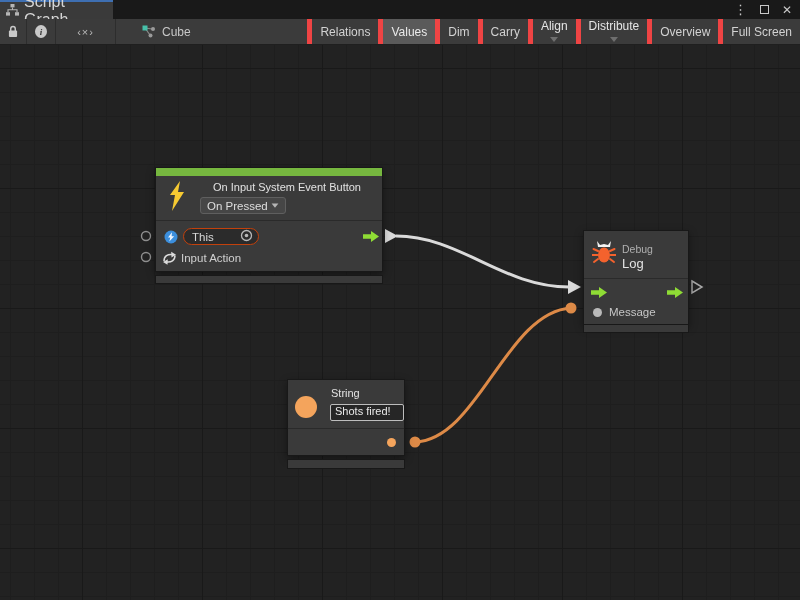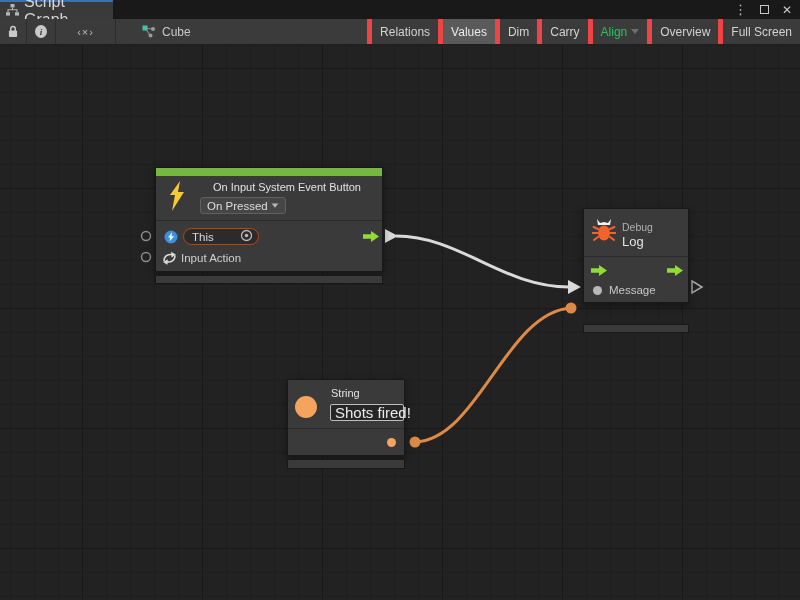--- a/index.html
+++ b/index.html
@@ -48,21 +48,21 @@
   .zoom-knob {
     position:absolute; right:-2px; top:-4.5px; width:11px; height:11px;
     border-radius:50%; background:#939393;
   }
   .tb-right { margin-left:auto; display:flex; align-items:stretch; }
   .tb-btn {
     display:flex; align-items:center; gap:4px; padding:0 8px;
     border-left:5px solid #ef4444; color:#d2d2d2; cursor:default; white-space:nowrap;
   }
   .tb-btn.active { background:#5a5a5a; color:#eaeaea; }
-  .tb-btn.disabled { color:#22c55e; }
+  .tb-btn.disabled { color:#e5e5e5;flex-direction:column; }
   .caret-down {
     width:0; height:0; border-left:4px solid transparent; border-right:4px solid transparent;
     border-top:5px solid #9a9a9a; display:inline-block;
   }
   .tb-btn.disabled .caret-down { border-top-color:#6e6e6e; }
   .info-badge {
     width:13px; height:13px; border-radius:50%; background:#c9c9c9; color:#333;
     font-size:9px; font-weight:bold; display:flex; align-items:center; justify-content:center;
     font-family:"Liberation Serif", serif; font-style:italic;
   }
@@ -101,21 +101,21 @@
     padding:0 6px; justify-content:space-between; cursor:default;
   }
   .dd .caret-down { border-top-color:#b5b5b5; transform:scale(.85); }
   .pill {
     position:absolute; background:#2b2b2b; border:1px solid #c2410c; border-radius:9px;
     font-size:11.5px; color:#d8d8d8; display:flex; align-items:center;
     padding:0 5px 0 8px; justify-content:space-between;
   }
   .txt-field {
     position:absolute; background:#262626; border:1px solid #bdbdbd; border-radius:2px;
-    font-size:15px; color:#eaeaea; display:flex; align-items:center; padding:0 4px;
+    font-size:11px; color:#eaeaea; display:flex; align-items:flex-start; padding:0 4px;
     white-space:nowrap;
   }
   .dot { position:absolute; border-radius:50%; }
   .icon-abs { position:absolute; }
   .icon-abs svg { display:block; }
 </style>
 </head>
 <body>
 
 <div class="titlebar">
@@ -170,20 +170,24 @@
     <div class="tb-btn">
       <span>Dim</span>
     </div>
     <div class="tb-btn">
       <span>Carry</span>
     </div>
     <div class="tb-btn disabled">
       <span>Align</span>
       <span class="caret-down"></span>
     </div>
+    <div class="tb-btn disabled">
+      <span>Distribute</span>
+      <span class="caret-down"></span>
+    </div>
     <div class="tb-btn">
       <span>Overview</span>
     </div>
     <div class="tb-btn">
       <span>Full Screen</span>
     </div>
   </div>
 </div>
 
 <div class="canvas"></div>
@@ -248,21 +252,21 @@
       <path d="M2 10 C2 5 6 3 10 3.5" fill="none" stroke="#dcdcdc" stroke-width="1.5"></path>
       <polygon points="9.2,0.8 14,3.8 9.5,6.4" fill="#dcdcdc"></polygon>
       <path d="M13 4.5 C13 9.5 9 11.5 5 11" fill="none" stroke="#dcdcdc" stroke-width="1.5"></path>
       <polygon points="5.8,8.2 1,11 5.5,13.8" fill="#dcdcdc"></polygon>
     </svg>
   </span>
   <div class="n-label" style="left:25px; top:84px;">Input Action</div>
 </div>
 <div class="node-footer" style="left:155px; top:275px; width:228px; height:9px;"></div>
 
-<div class="node" style="left:583px; top:208px; width:106px; height:95px;">
+<div class="node" style="left:583px; top:230px; width:106px; height:95px;">
   <span class="icon-abs" style="left:8px; top:9px;">
     <svg width="24" height="24" viewBox="0 0 24 24">
       <polygon points="5,1 8,5 12,4 16,5 19,1 18,7 6,7" fill="#f2f2f2"></polygon>
       <ellipse cx="12" cy="15" rx="6" ry="7.5" fill="#f4622d"></ellipse>
       <g stroke="#f4622d" stroke-width="2" stroke-linecap="round">
         <line x1="6" y1="11" x2="1.5" y2="9"></line>
         <line x1="5.5" y1="15" x2="0.5" y2="15"></line>
         <line x1="6" y1="19" x2="2" y2="22"></line>
         <line x1="18" y1="11" x2="22.5" y2="9"></line>
         <line x1="18.5" y1="15" x2="23.5" y2="15"></line>

